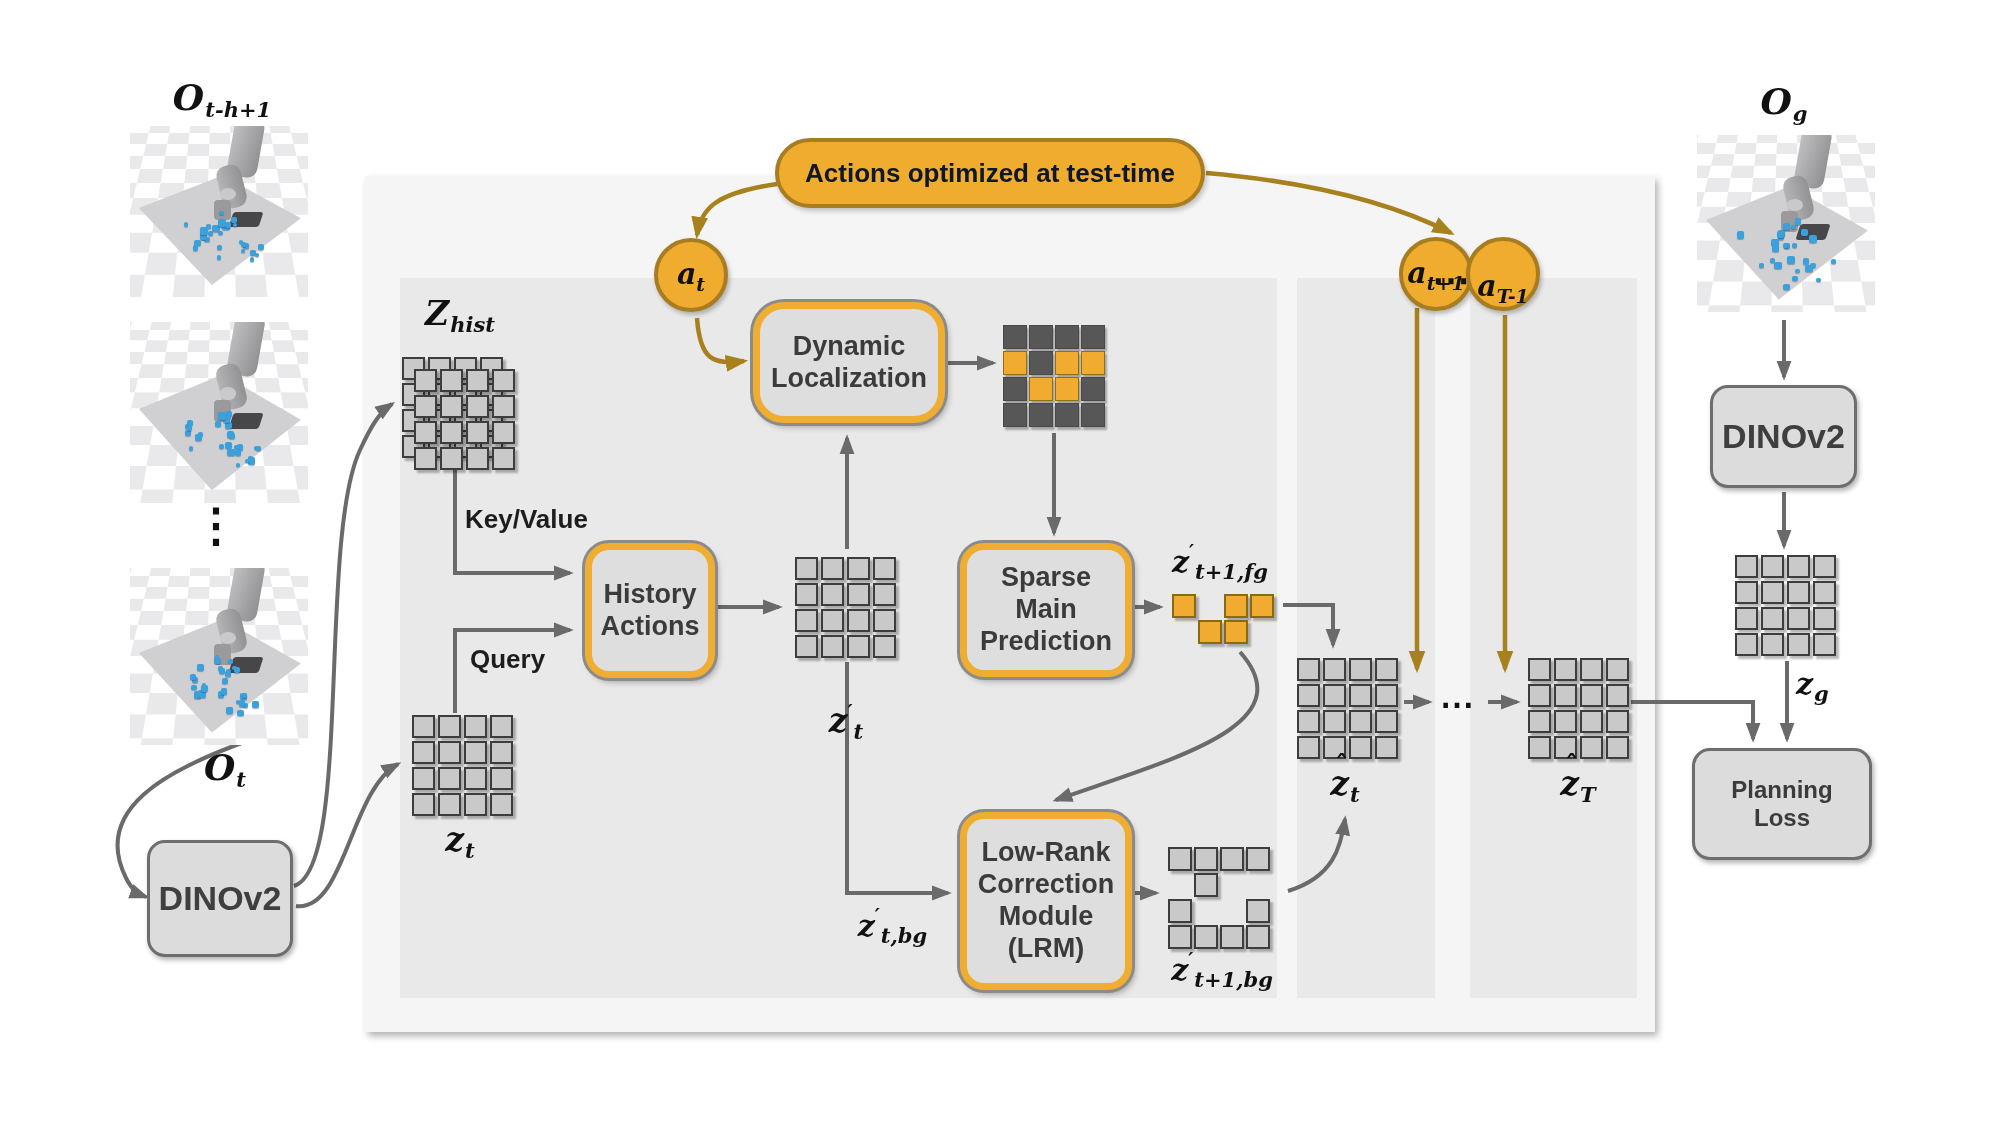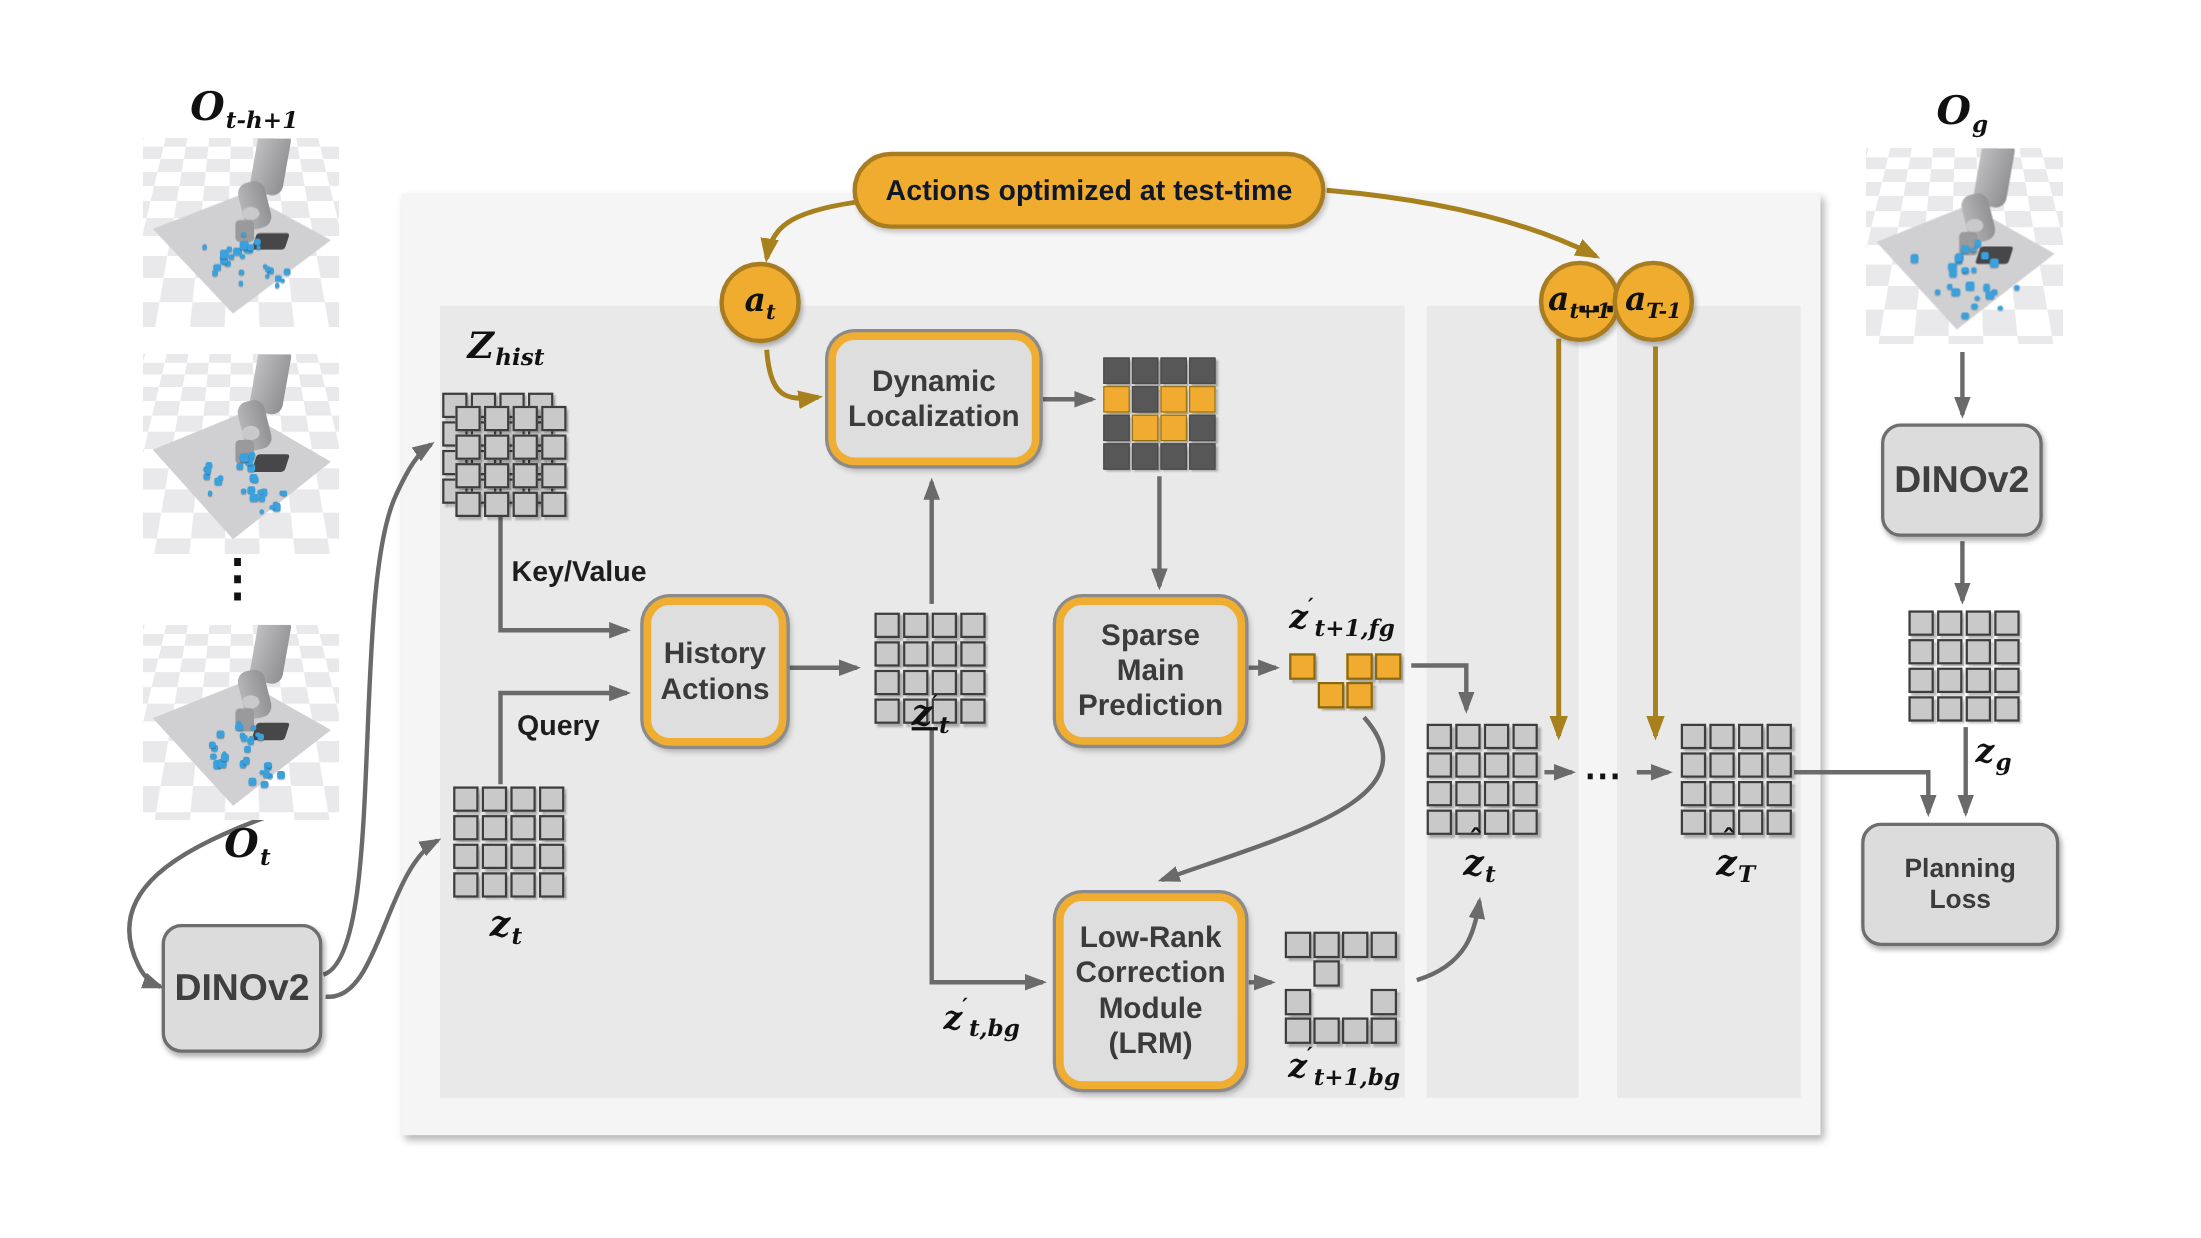--- a/index.html
+++ b/index.html
@@ -338,32 +338,32 @@
       <div class="cell c-token"></div>
       <div class="cell c-token"></div>
       <div class="cell c-token"></div>
       <div class="cell c-token"></div>
       <div class="cell c-token"></div>
       <div class="cell c-token"></div>
       <div class="cell c-token"></div>
       <div class="cell c-token"></div>
       <div class="cell c-token"></div>
     </div>
-  <div class="mlabel" style="left:786px; top:628px; width:120px;text-decoration:underline;">
+  <div class="mlabel" style="left:786px; top:700px; width:120px;">
     <span>z</span><span class="mprime">′</span><span class="msub">t</span>
   </div>
 
   <div class="action-circle" style="left:654px; top:238px;">
     <span><span class="abase">a</span><span class="asub">t</span></span>
   </div>
   <div class="pill" style="left:775px; top:138px; width:430px; height:70px;">
     <span>Actions optimized at test-time</span>
   </div>
 
-  <div class="box box-orange" style="left:753px; top:302px; width:192px; height:121px;">
+  <div class="box box-orange" style="left:753px; top:302px; width:192px; height:121px;border-radius:31px;">
     <div class="mod-label">
       <div>Dynamic</div>
       <div>Localization</div>
     </div>
   </div>
 
   <div class="grid g24" style="left:1003px; top:325px;">
       <div class="cell c-dark"></div>
       <div class="cell c-dark"></div>
       <div class="cell c-dark"></div>
@@ -435,21 +435,21 @@
       <div class="cell c-token"></div>
     </div>
   <div class="mlabel" style="left:1142px; top:948px; width:160px; font-size:30px;">
     <span>z</span><span class="mprime">′</span><span class="msub">t+1,bg</span>
   </div>
 
   <div class="action-circle" style="left:1399px; top:237px;">
     <span><span class="abase">a</span><span class="asub">t+1</span></span>
   </div>
   <div class="dots" style="left:1429px; top:258px; width:44px; font-size:38px;">⋯</div>
-  <div class="action-circle" style="left:1466px; top:237px;">
+  <div class="action-circle" style="left:1466px; top:237px;align-items:flex-end;">
     <span><span class="abase">a</span><span class="asub">T-1</span></span>
   </div>
 
   <div class="grid" style="left:1297px; top:658px;">
       <div class="cell c-token"></div>
       <div class="cell c-token"></div>
       <div class="cell c-token"></div>
       <div class="cell c-token"></div>
       <div class="cell c-token"></div>
       <div class="cell c-token"></div>

